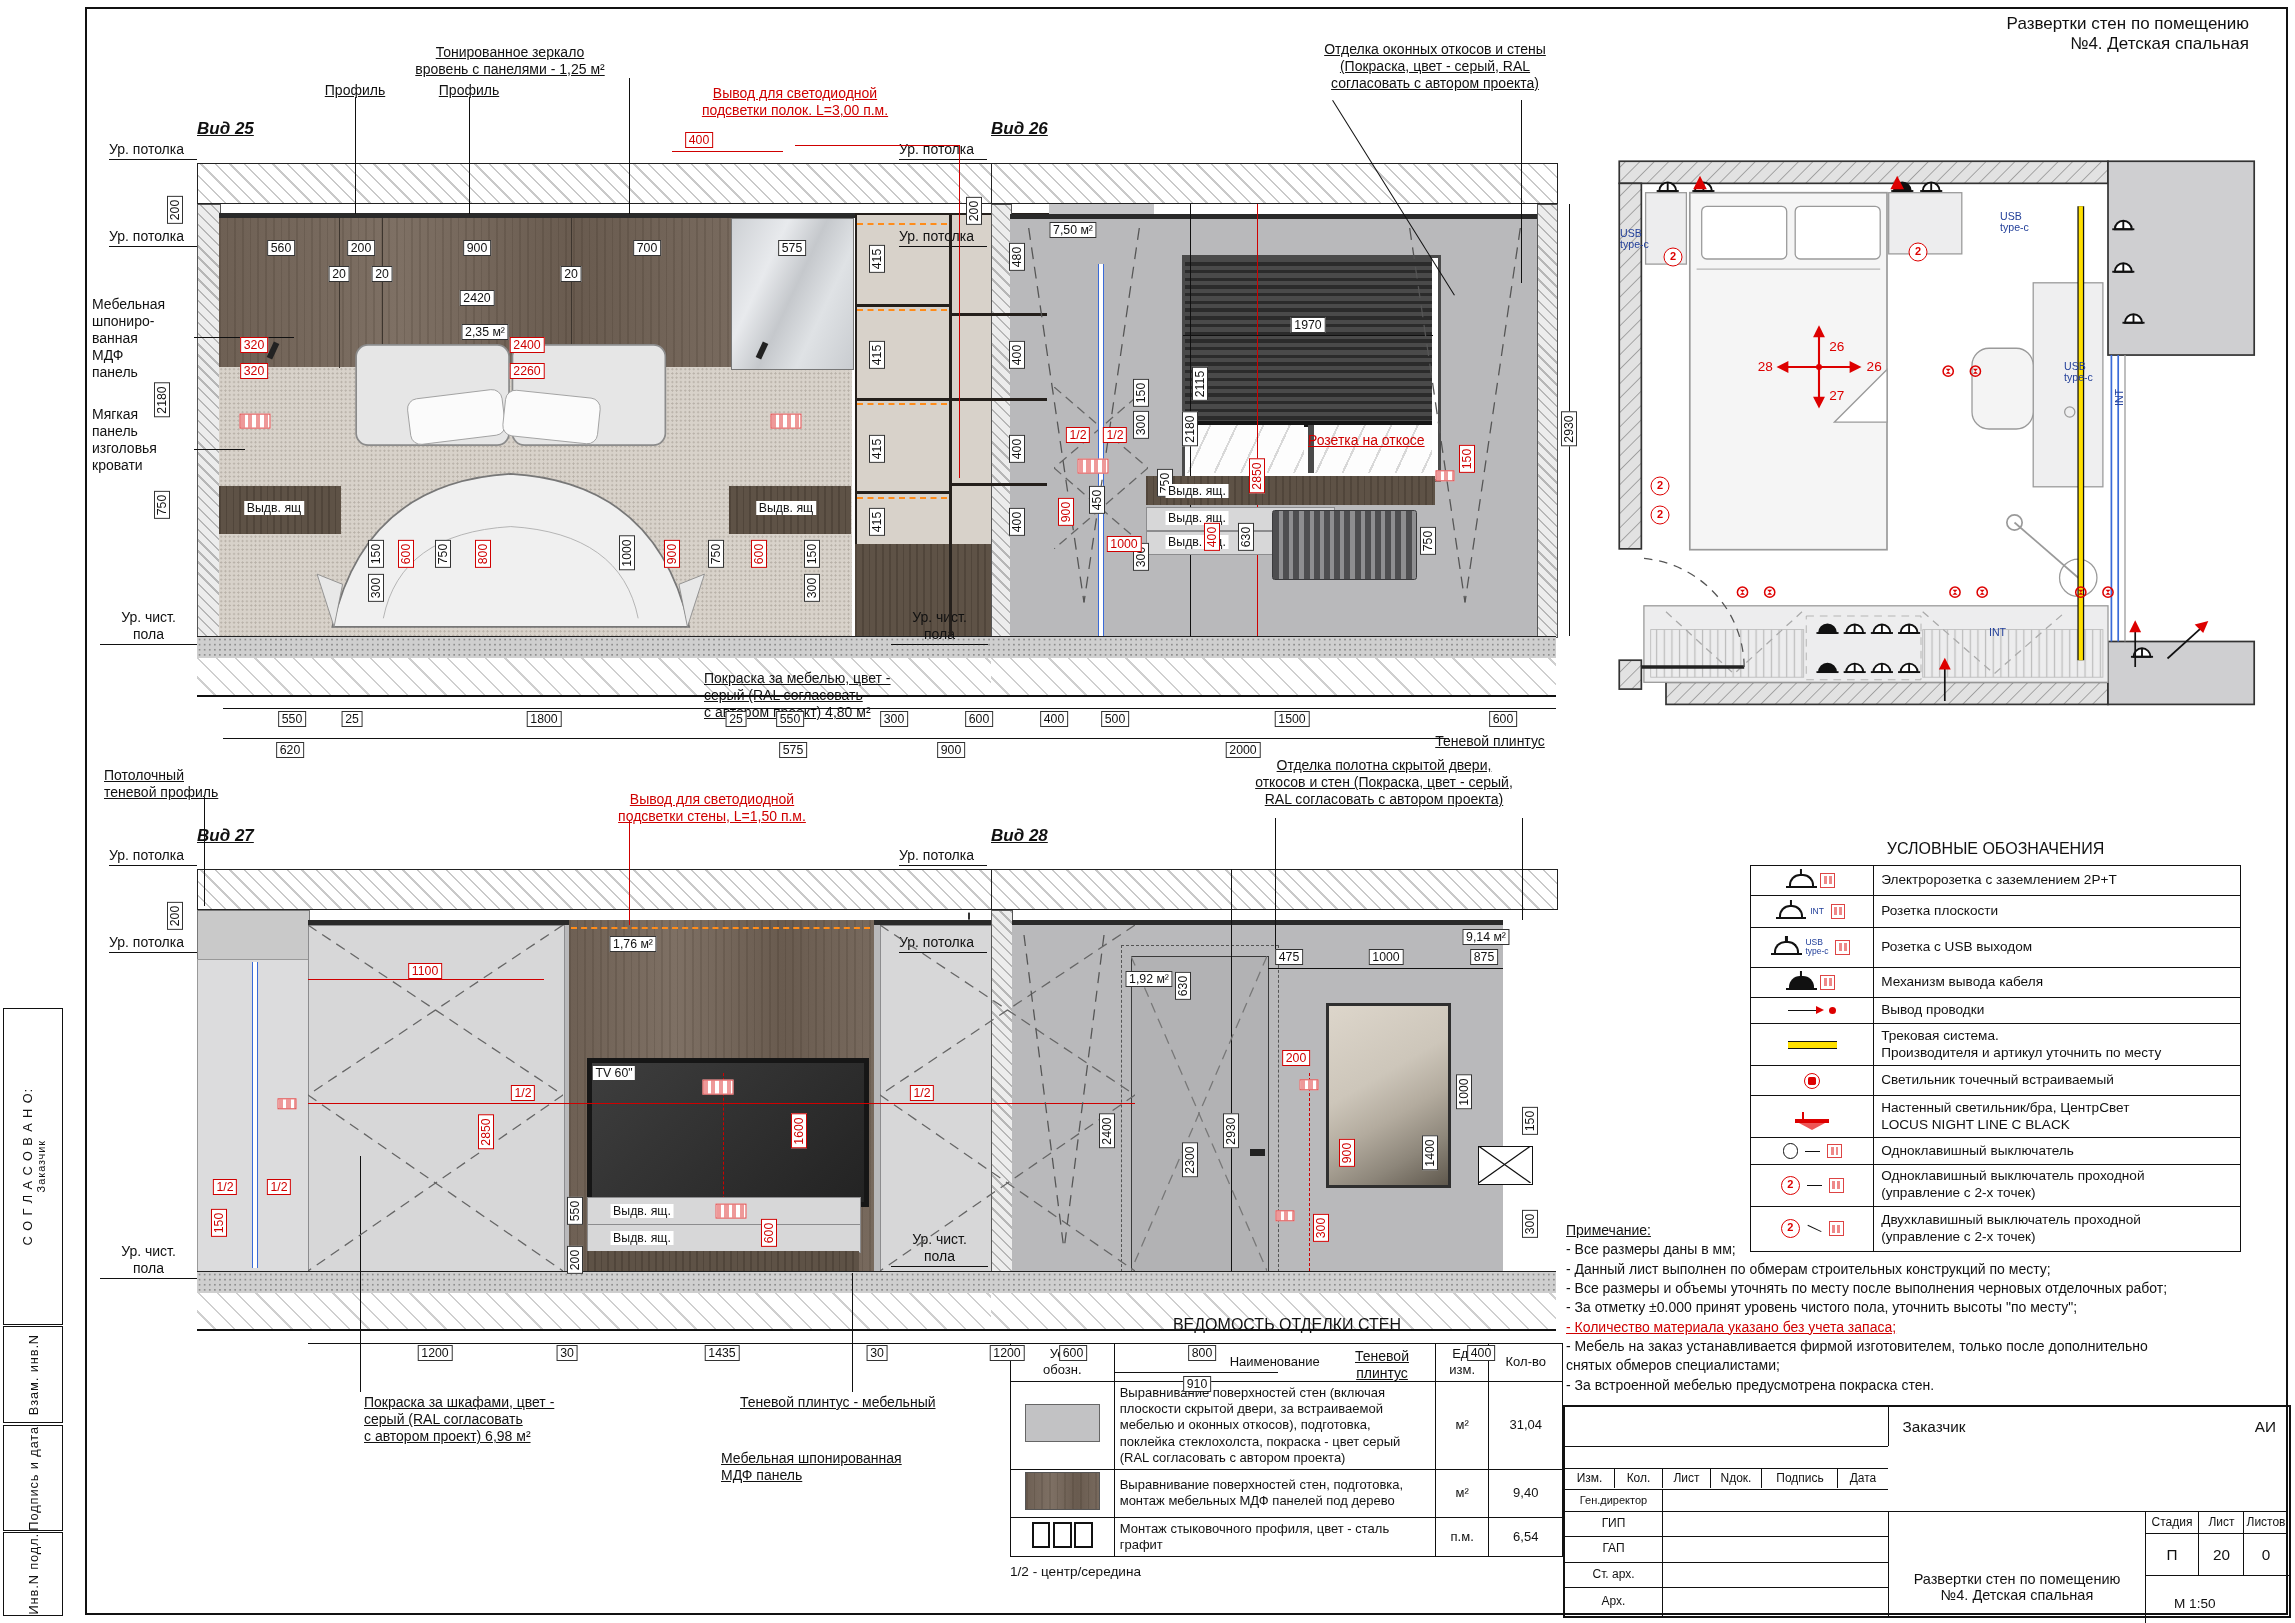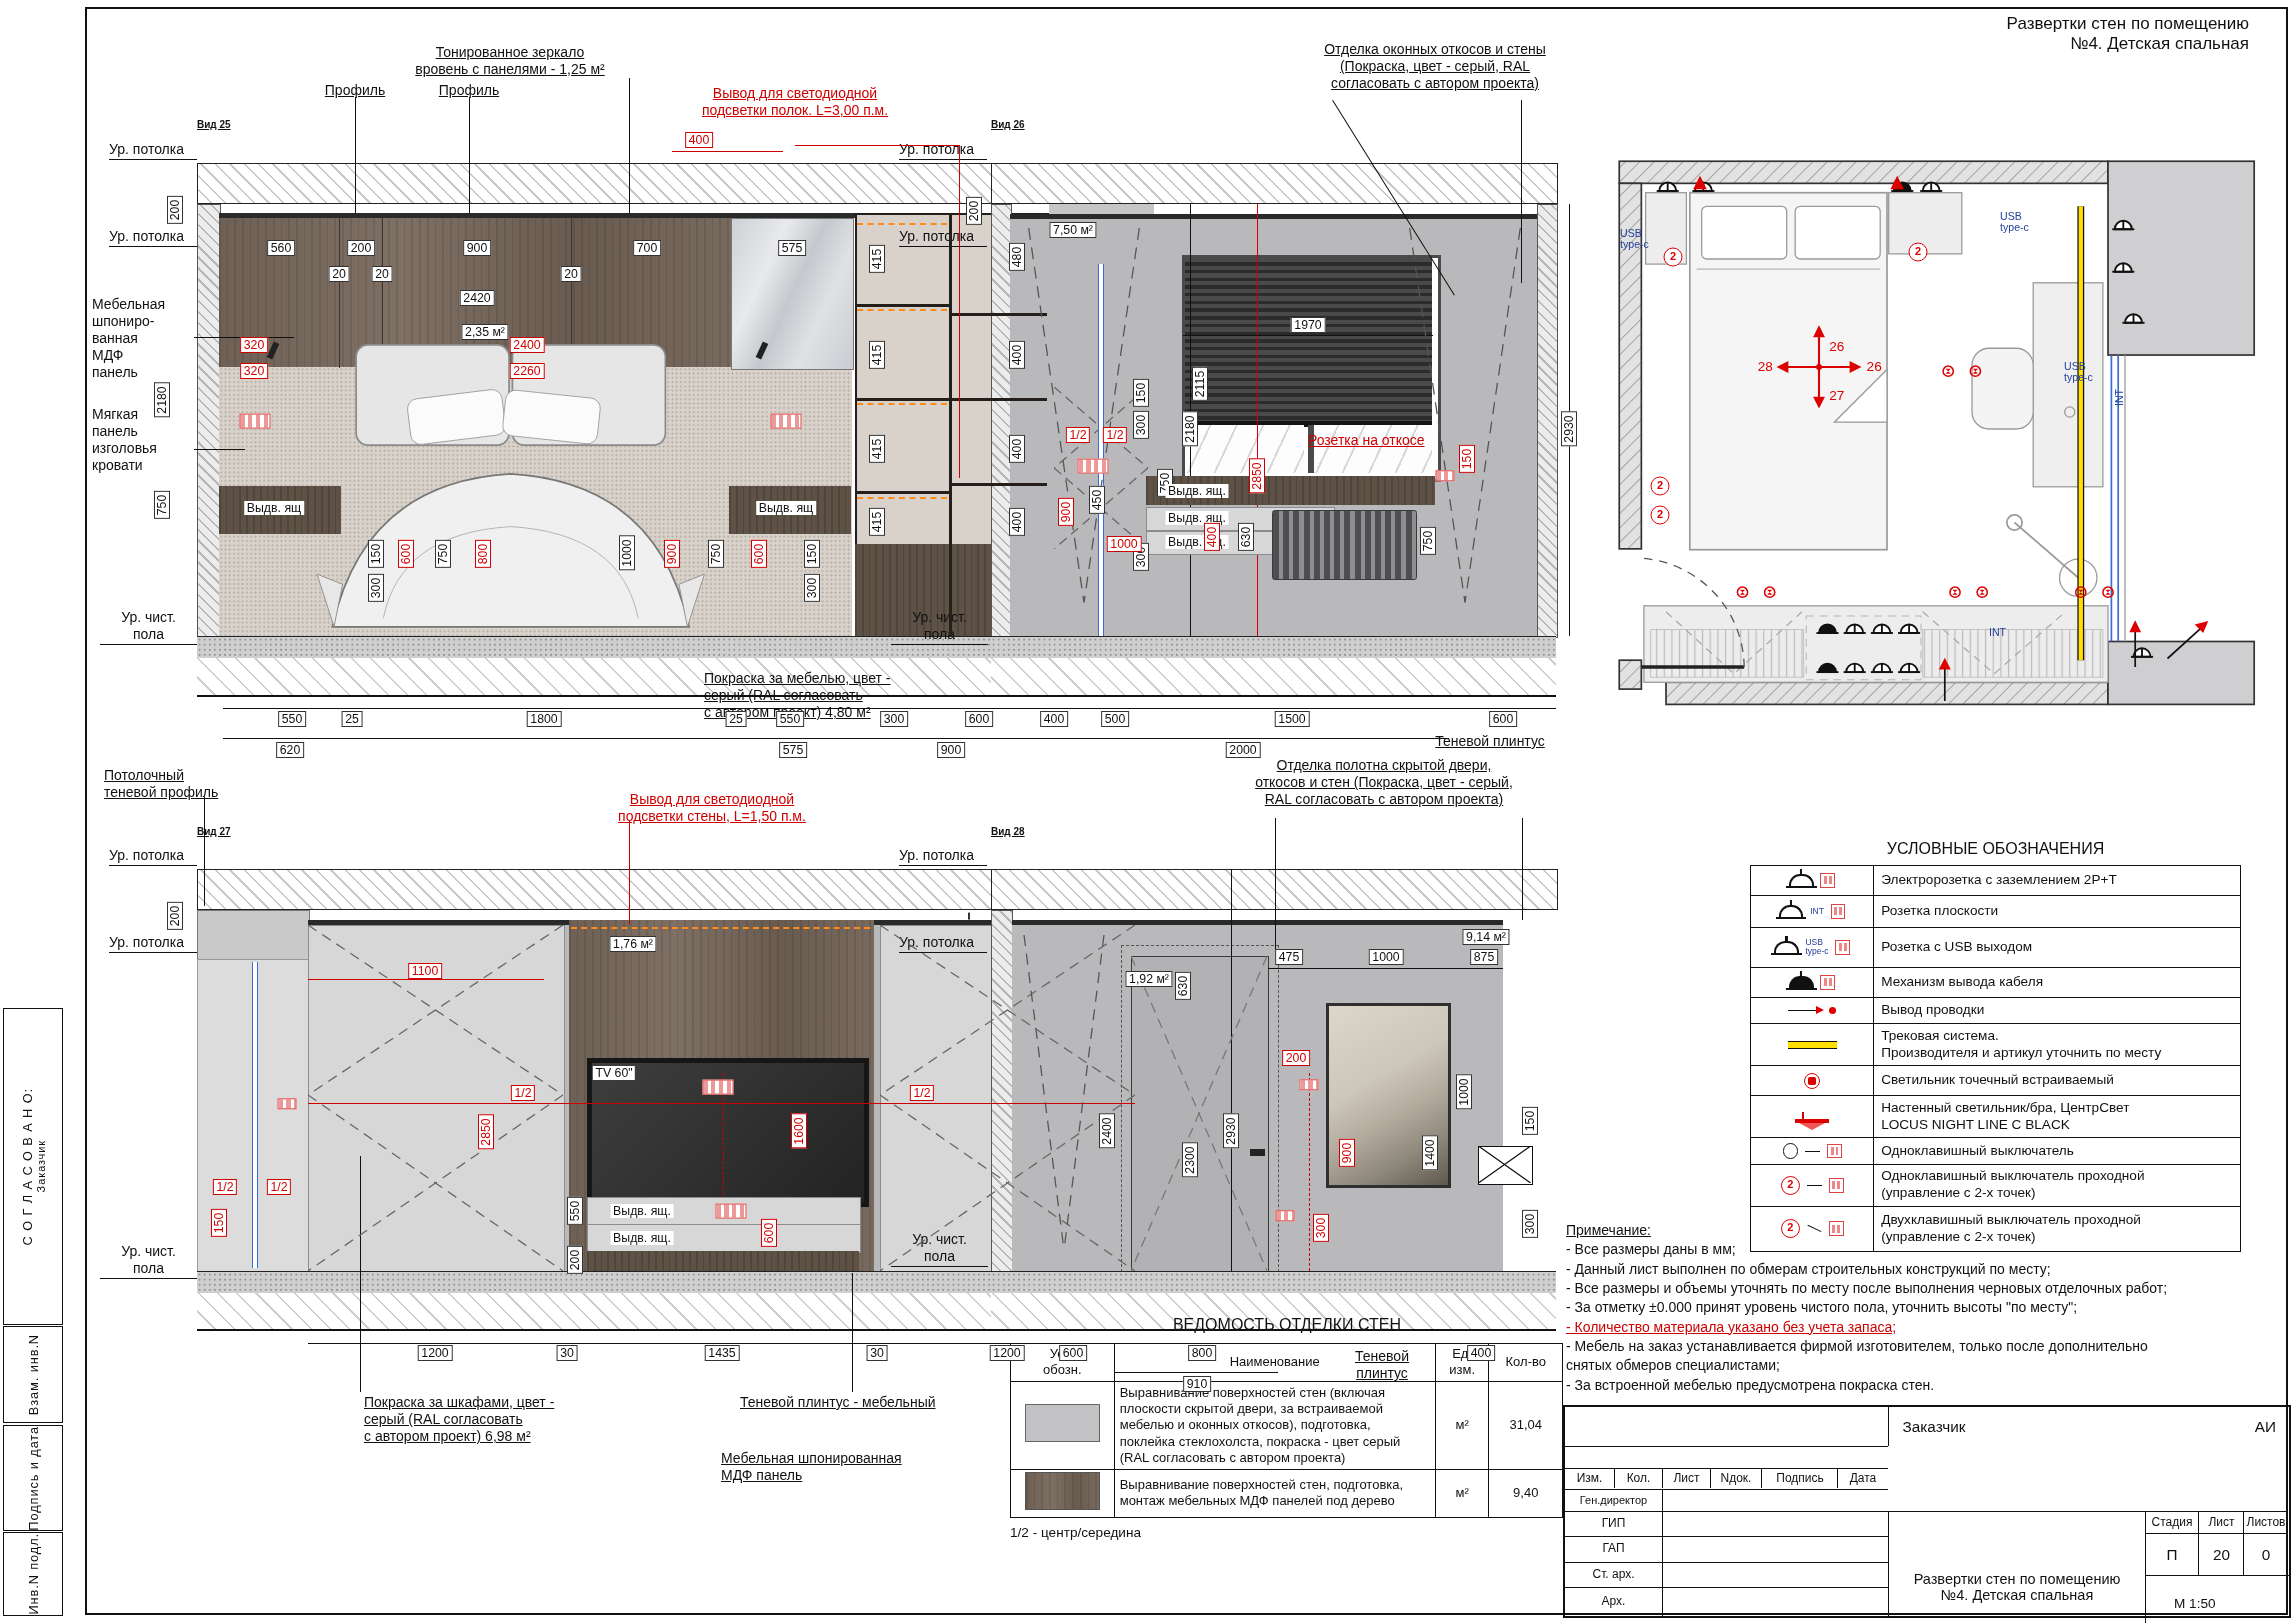--- a/index.html
+++ b/index.html
@@ -6,21 +6,21 @@
   body{width:2295px;height:1623px;position:relative;font-family:"Liberation Sans",sans-serif;color:#111;overflow:hidden}
   .abs{position:absolute}
   .frame{position:absolute;left:85px;top:6.8px;width:2199px;height:1604px;border:2.6px solid #111}
   
   .L{position:absolute;font-size:14px;line-height:1.22;white-space:pre-line}
   .Lc{text-align:center;transform:translateX(-50%)}
   .Lr{text-align:right}
   .U{text-decoration:underline}
   .R{color:#cf0000}
   .small{font-size:11px}
-  .vt{font-size:10px;font-weight:bold;text-decoration:underline}
+  .vt{font-size:17px;font-style:italic;font-weight:bold;text-decoration:underline}
   
   .D{position:absolute;transform:translate(-50%,-50%);background:#fff;border:0.9px solid #333;padding:0 2.6px;font-size:12.3px;white-space:nowrap;z-index:6}
   .D.V{transform:translate(-50%,-50%) rotate(-90deg)}
   .D.R{color:#cf0000;border-color:#cf0000}
   .D.nb{border:none}
   
   .hl{position:absolute;height:0;border-top:1.3px solid #111;z-index:4}
   .vl{position:absolute;width:0;border-left:1.3px solid #111;z-index:4}
   .hl.red,.vl.red{border-color:#cf0000}
   .lead{position:absolute;height:0;border-top:1px solid #111;transform-origin:0 0;z-index:4}
@@ -734,20 +734,30 @@
       <td style="text-align:center">м²</td>
       <td style="text-align:center">31,04</td>
     </tr>
     <tr>
       <td class="schswatch"><span class="sw-wood wood"></span></td>
       <td style="white-space:pre-line">Выравнивание поверхностей стен, подготовка,
 монтаж мебельных МДФ панелей под дерево</td>
       <td style="text-align:center">м²</td>
       <td style="text-align:center">9,40</td>
     </tr>
+    <tr>
+      <td class="schswatch"><span class="sw-prof">
+              <i></i>
+              <i></i>
+              <i></i>
+            </span></td>
+      <td>Монтаж стыковочного профиля, цвет - сталь графит</td>
+      <td style="text-align:center">п.м.</td>
+      <td style="text-align:center">6,54</td>
+    </tr>
   </tbody>
     </table>
   <div class="fn">1/2  - центр/середина</div>
 </div>
 
 <div class="tb">
 
   <div class="cell nol not" style="left:0;top:0;width:323px;height:39px"></div>
   <div class="cell nol" style="left:0;top:39px;width:323px;height:22px"></div>
   <div class="cell nol" style="left:0;top:61px;width:49px;height:20.4px">Изм.</div>

